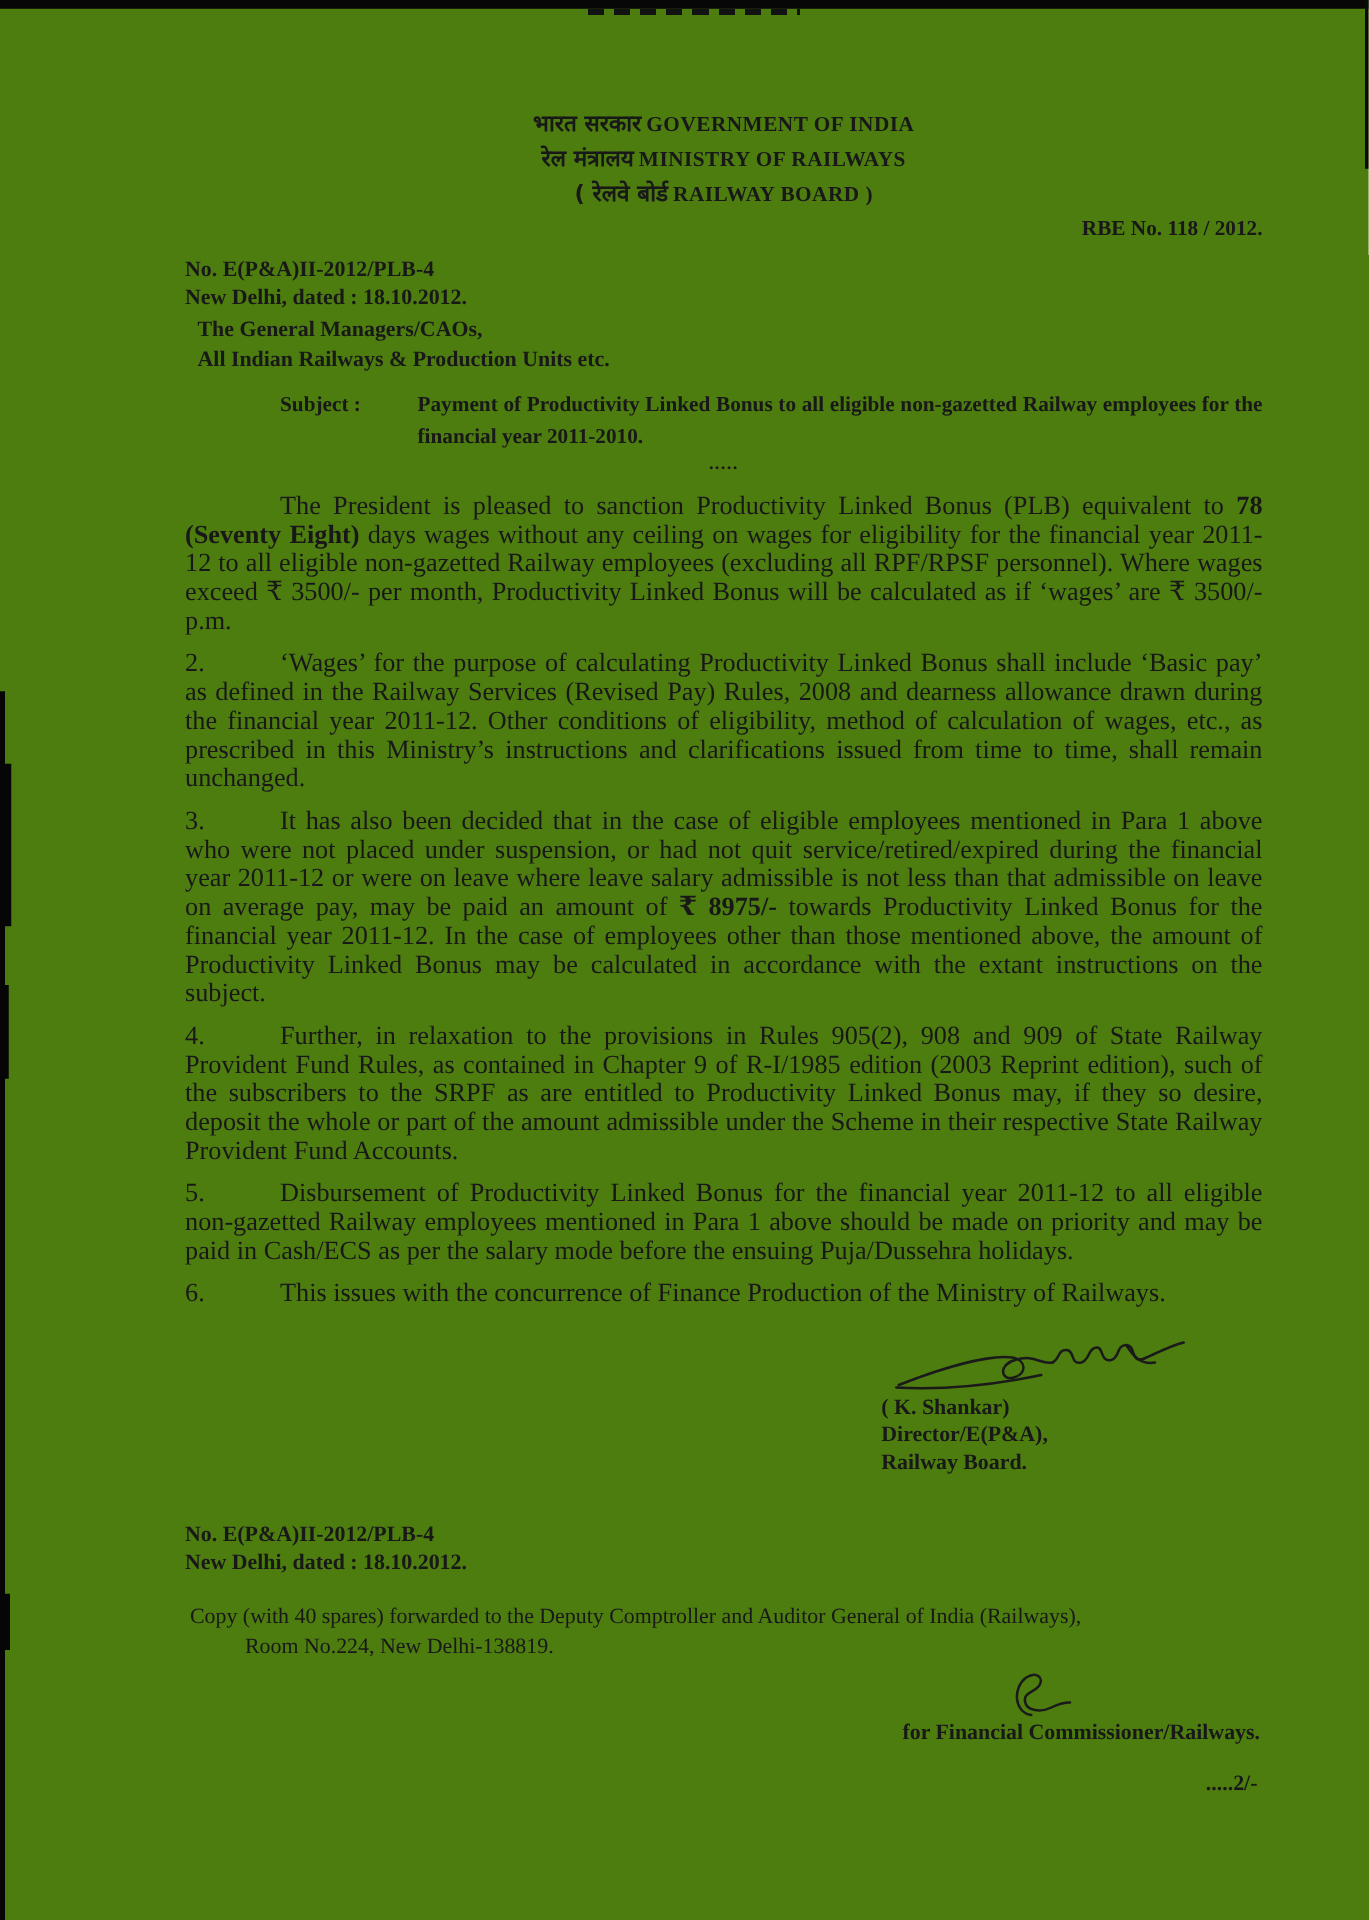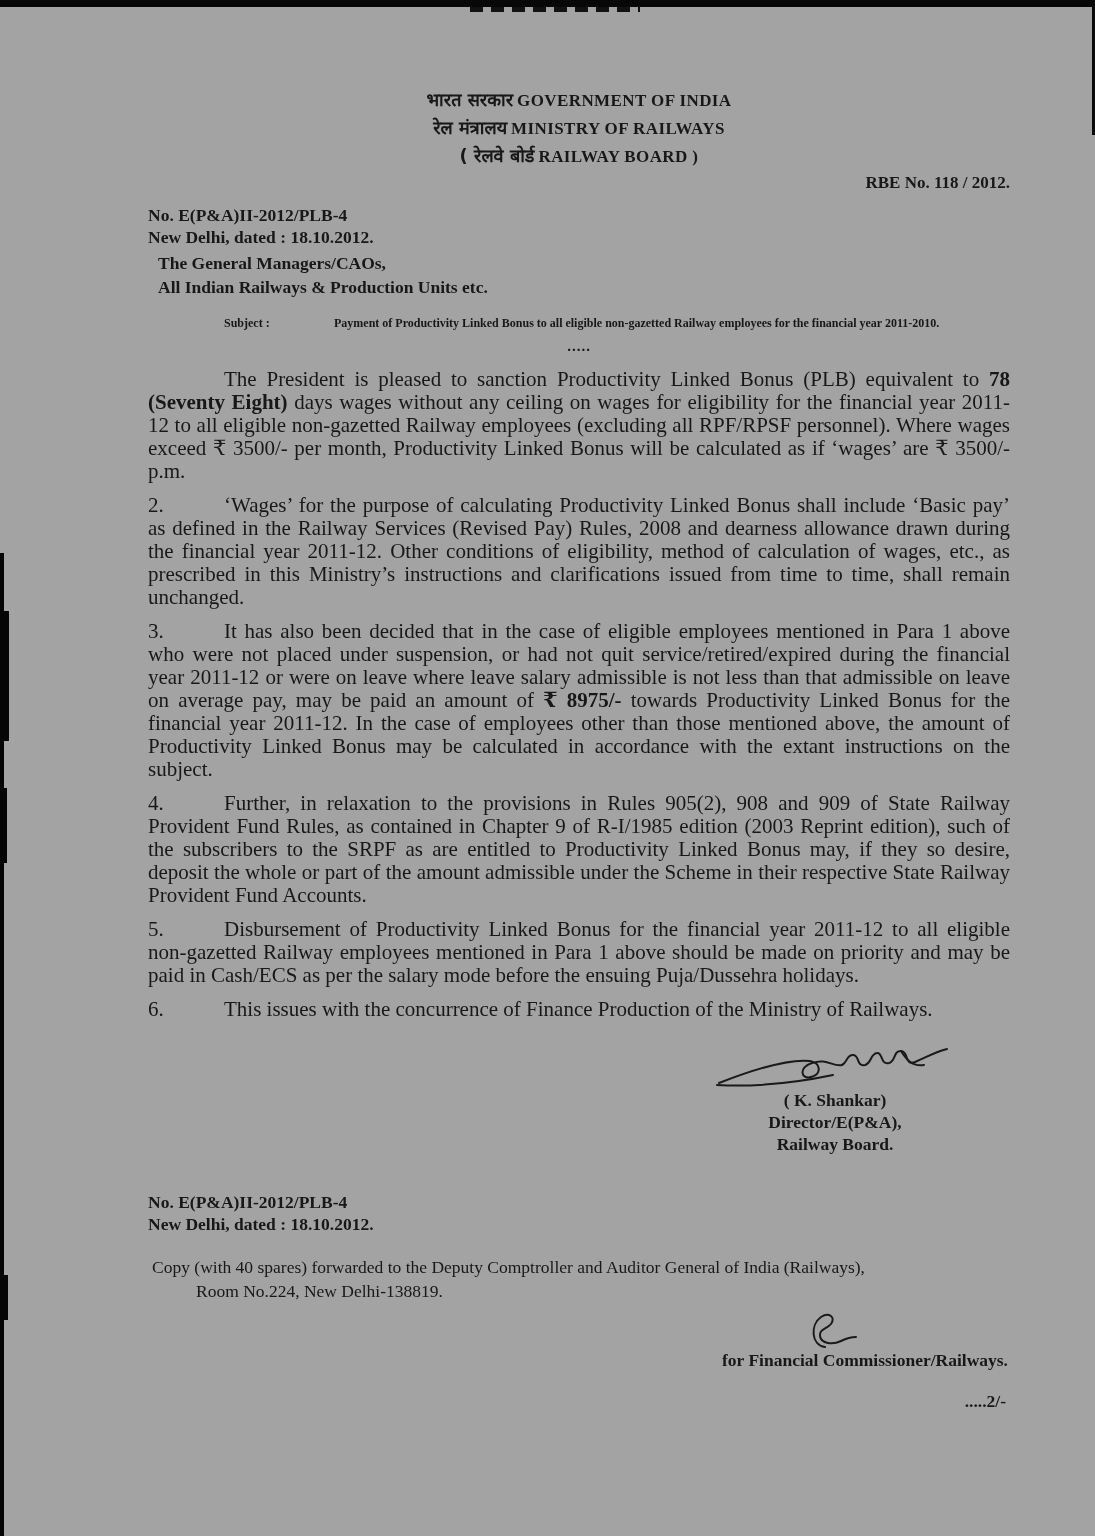--- a/index.html
+++ b/index.html
@@ -1,19 +1,19 @@
 <!DOCTYPE html>
 <html><head>
 <meta charset="utf-8">
 <style>
   html,body { margin:0; padding:0; background:#ffffff; }
   .page {
     position:relative;
     width:1095px; height:1536px;
-    background:#a3a3a3;
+    background:#4d7c0f;
     overflow:hidden;
     font-family:"Liberation Serif", "DejaVu Serif", serif;
     color:#181818;
   }
   
   .scan-top { position:absolute; top:0; left:0; right:0; height:7px; background:#070707; }
   .scan-top-dashes { position:absolute; top:7px; left:470px; width:170px; height:5px;
     background:repeating-linear-gradient(90deg,#121212 0 13px, transparent 13px 21px); }
   .scan-left { position:absolute; left:0; top:553px; bottom:0; width:4px; background:#060606; }
   .scan-left::before { content:""; position:absolute; left:0; top:58px; width:9px; height:130px; background:#060606; }
@@ -29,33 +29,33 @@
   .lh-en { font-weight:bold; font-size:17px; letter-spacing:.4px; }
 
   .rbe { text-align:right; font-weight:bold; font-size:17px; margin-top:3px; line-height:20px; }
   .rbe span { }
 
   .ref-row { display:flex; justify-content:space-between; font-weight:bold; font-size:17.5px;
     margin-top:11px; line-height:22px;flex-direction:column; }
 
   .addressee { font-weight:bold; font-size:17.5px; line-height:24px; margin-top:3px; padding-left:10px; }
 
-  .subject-row { display:flex; margin-top:12px; padding-left:76px; font-weight:bold; font-size:12px; line-height:25px; }
+  .subject-row { display:flex; margin-top:12px; padding-left:76px; font-weight:bold; font-size:17px; line-height:25px; }
   .subject-label { width:110px; flex-shrink:0; }
   .subject-text { flex:1; text-align:justify; }
 
   .separator { text-align:center; font-weight:bold; font-size:15px; line-height:16px; margin-top:2px; letter-spacing:1px; }
 
   .para { position:relative; margin-top:11px; text-indent:76px; text-align:justify;
     font-size:21px; line-height:23px; }
   .para:first-child { margin-top:14px; }
   .pnum { position:absolute; left:0; top:0; text-indent:0; }
   .b { font-weight:bold; }
 
-  .sign-block { width:260px; margin:20px 45px 0 auto; text-align:center;
+  .sign-block { width:260px; margin:20px 45px 0 auto; text-align:left;
     font-weight:bold; font-size:17.5px; line-height:22px; }
   .sign-block svg { display:block; margin:0 auto -2px auto; }
 
   .copy-para { margin-top:20px; font-size:17.5px; line-height:24px; padding-left:4px; }
   .copy-indent { padding-left:44px; }
 
   .fc-block { margin-top:6px; text-align:right; font-weight:bold; font-size:17.5px; line-height:22px; padding-right:2px; }
   .fc-block svg { display:block; margin:0 150px -2px auto; }
 
   .page-marker { margin-top:20px; text-align:right; font-weight:bold; font-size:17.5px; padding-right:4px; }

